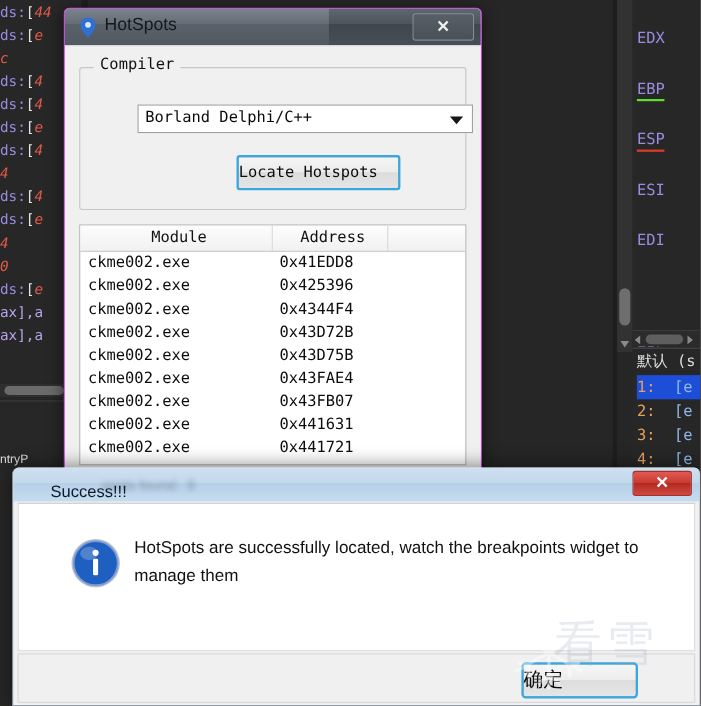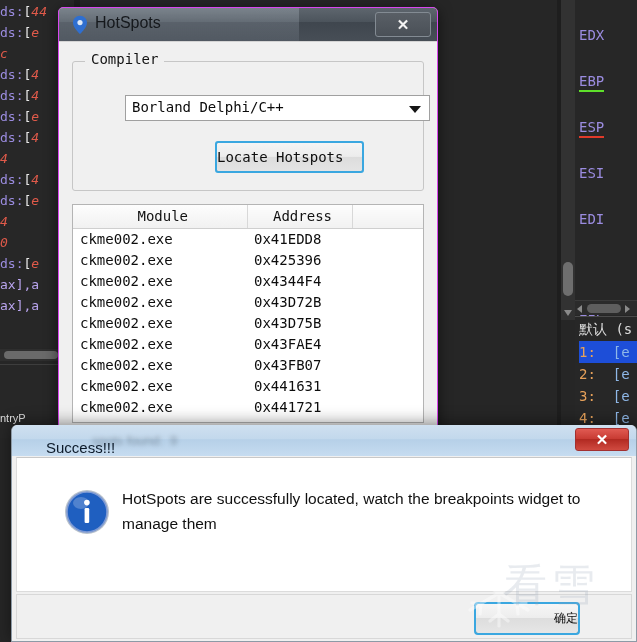--- a/index.html
+++ b/index.html
@@ -328,22 +328,22 @@
     border: 1px solid #d8d8d8;
   }
   .ok-btn {
     position: absolute; right: 52px; top: 8px;
     width: 104px; height: 31px;
     background: linear-gradient(180deg,#f6f6f6 0%, #ededed 48%, #dddddd 50%, #e6e6e6 100%);
     border: 1px solid #9d9d9d;
     outline: 2px solid #3aa7e0;
     outline-offset: -1px;
     border-radius: 3px;
-    font-size: 12px; color: #0d0d0d;
-    text-align: right; line-height: 29px;
+    font-size: 18px; color: #0d0d0d;
+    text-align: left; line-height: 29px;
     cursor: pointer;
   }
   .snowflake {
     position: absolute; left: 462px; top: 556px;
     width: 74px; height: 74px;
     opacity: 0.55;
     pointer-events: none;
   }
   .kanxue {
     position: absolute; left: 503px; top: 556px;

